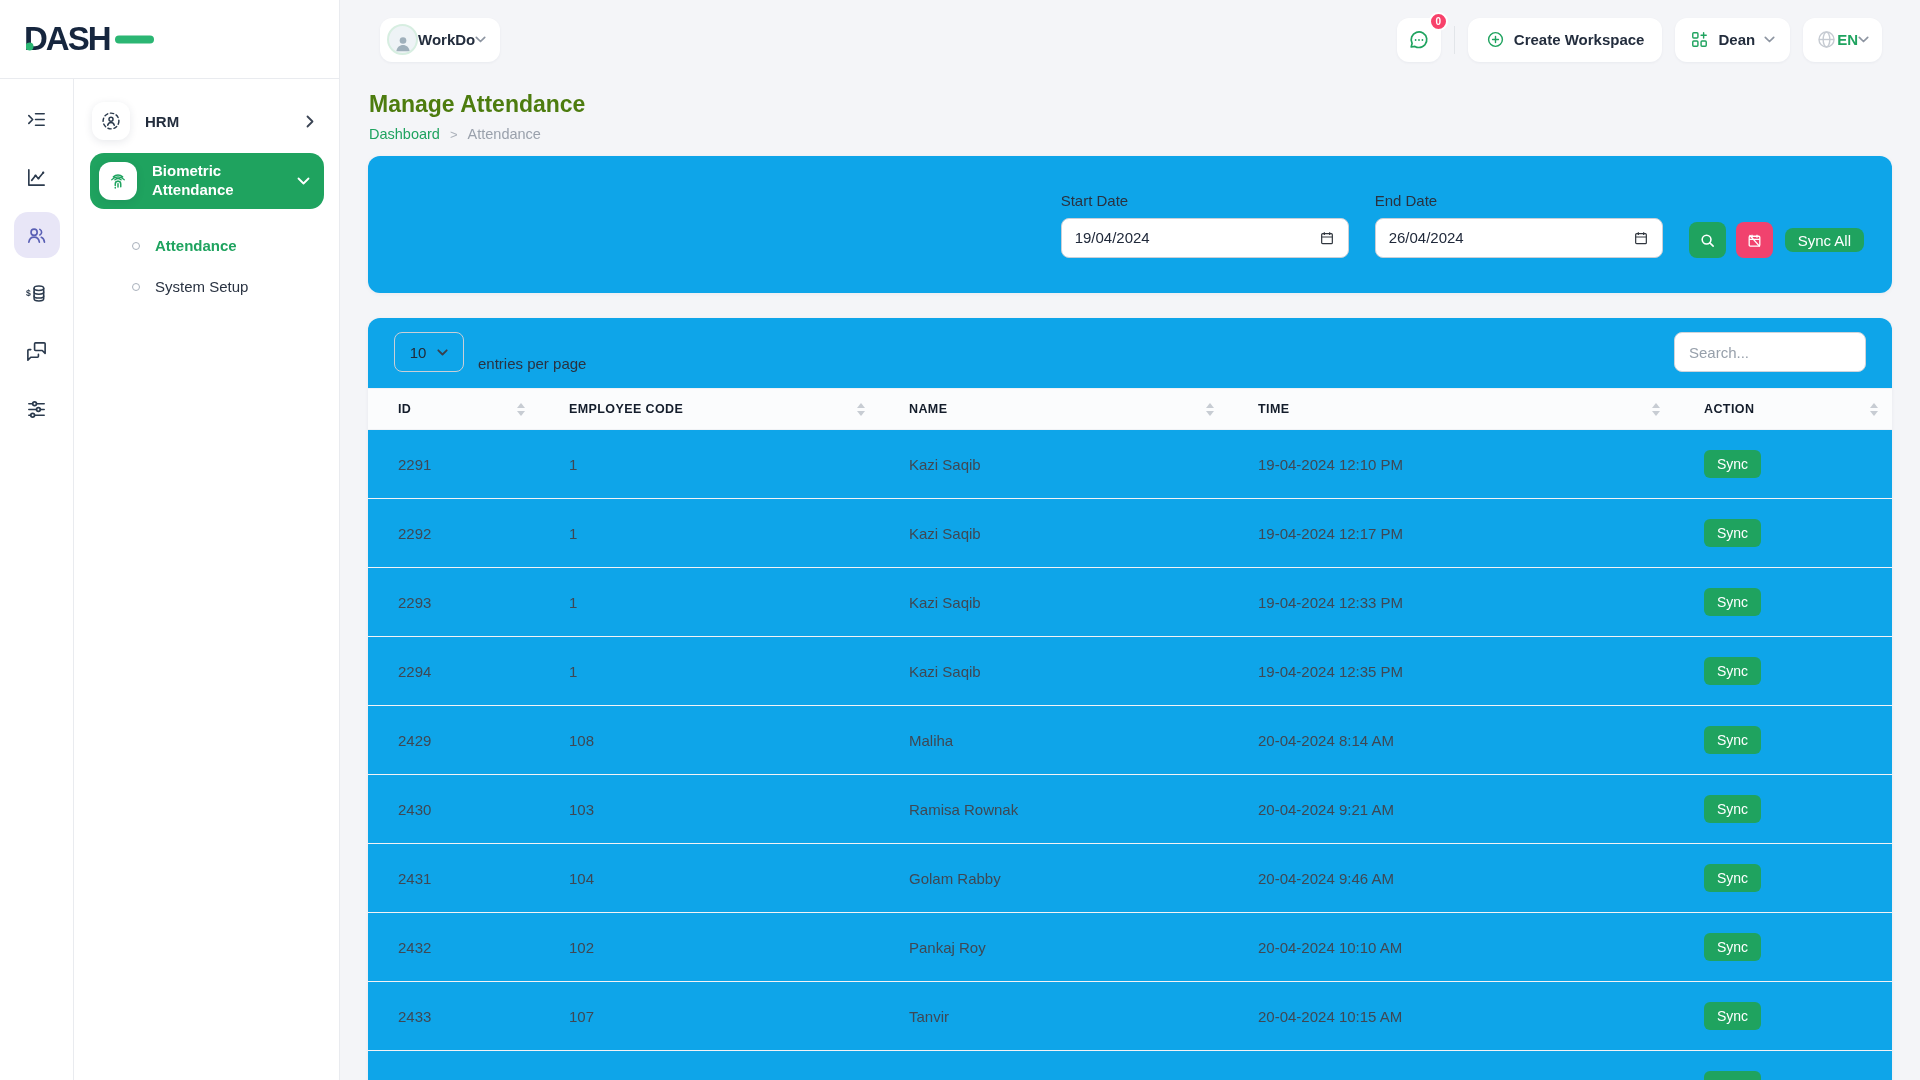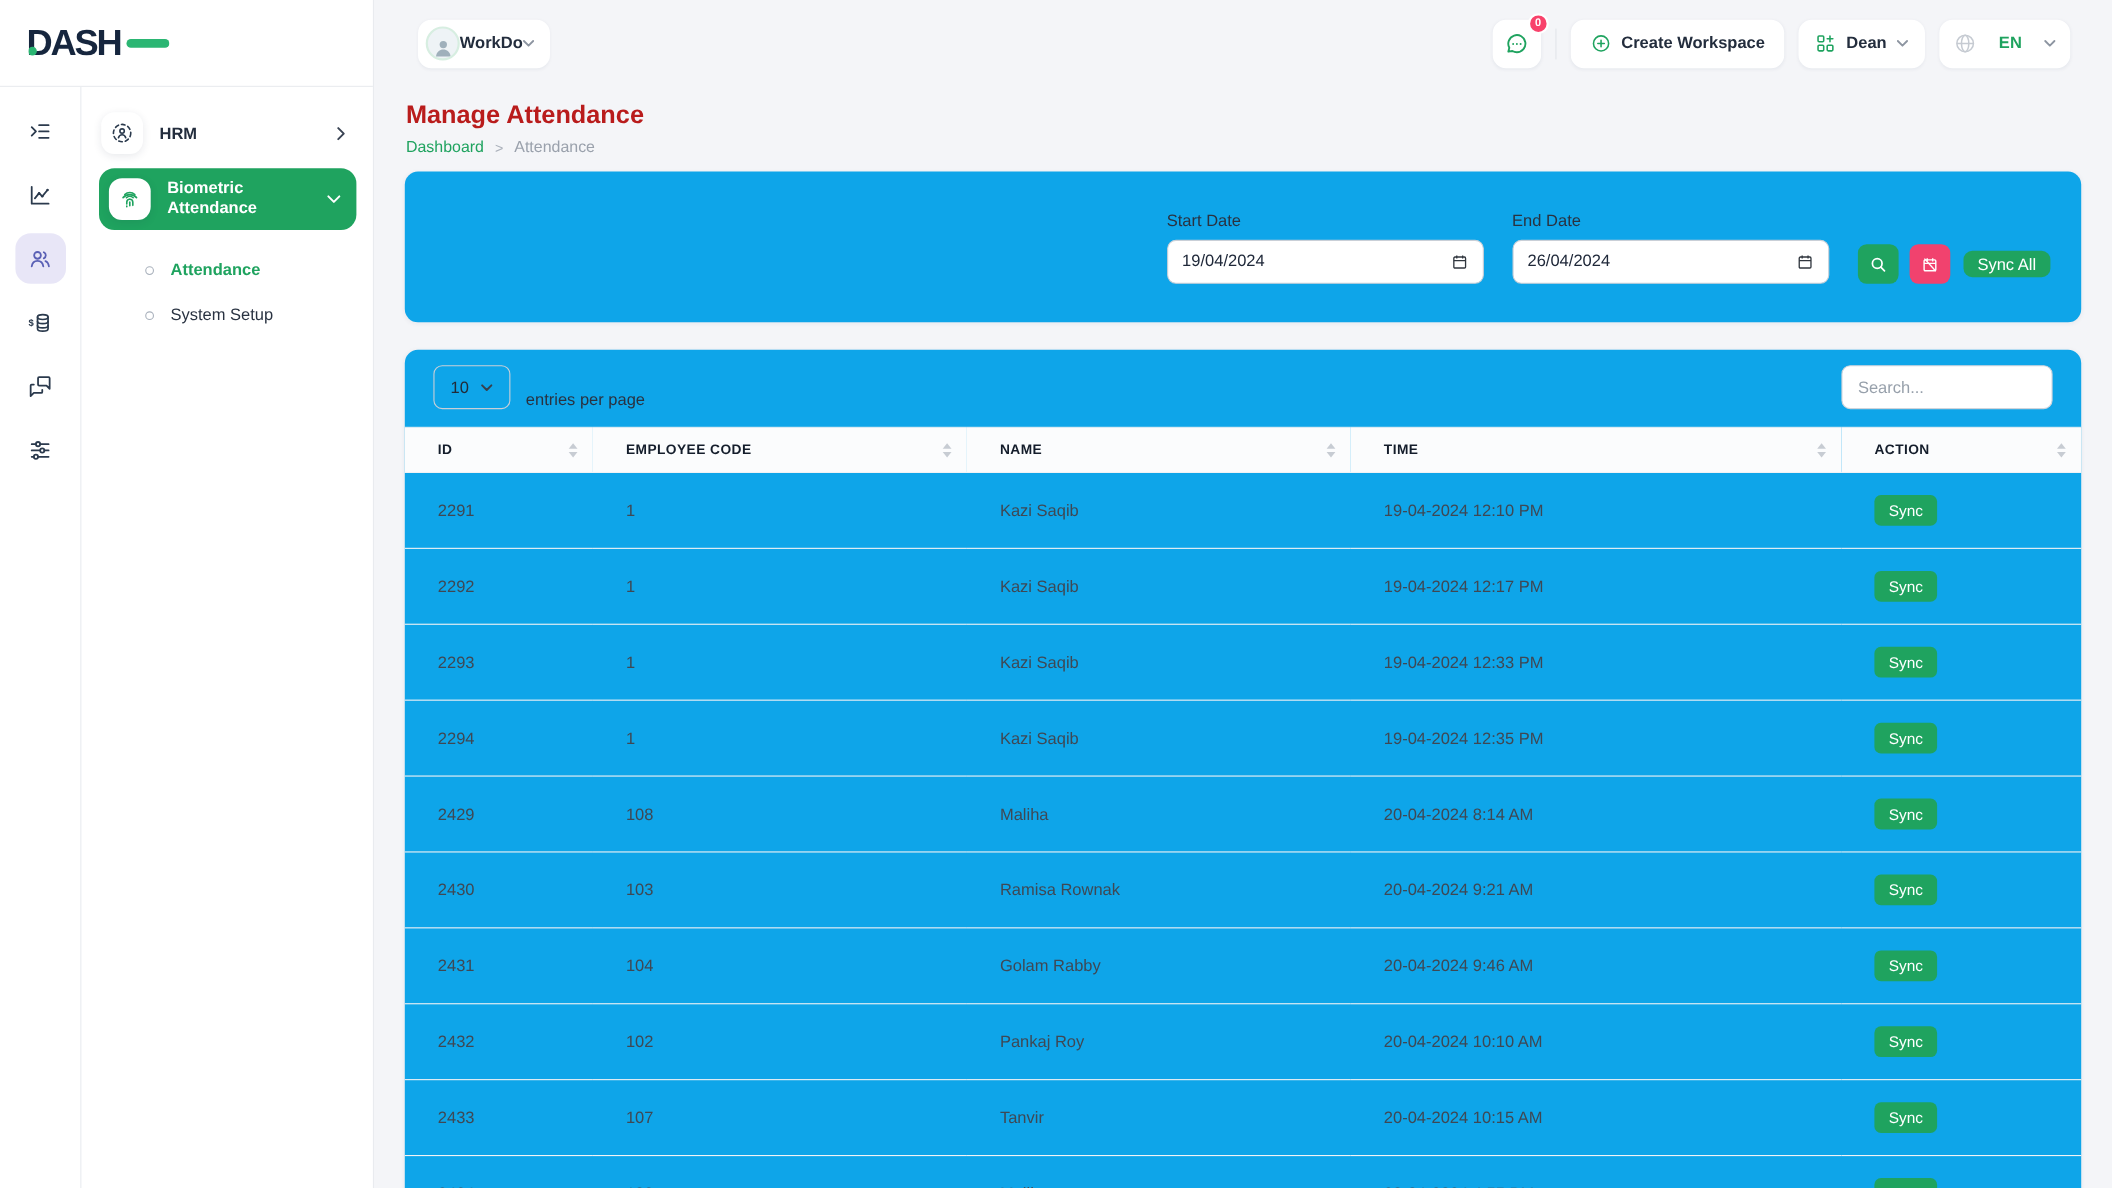--- a/index.html
+++ b/index.html
@@ -38,26 +38,26 @@
   .ws-pill{padding:0 14px 0 7px;}
   .avatar{width:31px;height:31px;border-radius:50%;background:#eef3f6;border:2px solid #d7eee1;display:flex;align-items:flex-end;justify-content:center;overflow:hidden;}
   .plabel{font-size:15px;font-weight:700;color:#232d3d;}
   .chev-sm{color:#8d95a1;display:flex;}
   .top-right{margin-left:auto;display:flex;align-items:center;gap:13px;}
   .icon-pill{width:44px;height:44px;justify-content:center;position:relative;}
   .badge{position:absolute;top:-6px;right:-7px;min-width:19px;height:19px;border-radius:10px;background:#f8426b;border:2px solid #fff;color:#fff;font-size:10px;font-weight:700;display:flex;align-items:center;justify-content:center;padding:0 4px;}
   .vdiv{width:1px;height:28px;background:#e2e5e9;}
   .cw-pill{padding:0 18px;gap:9px;}
   .user-pill{padding:0 15px;gap:9px;}
-  .lang-pill{padding:0 13px;gap:20px;}
+  .lang-pill{padding:0 13px;gap:0;}
   .lang-pill .plabel{color:var(--green);}
 
   
   .content{position:absolute;left:340px;top:79px;right:0;bottom:0;padding:12px 28px 0;overflow:hidden;}
-  h1{font-size:23px;font-weight:700;color:#b91c1c;margin:0 0 8px 1px;}
+  h1{font-size:23px;font-weight:700;color:#4d7c0f;margin:0 0 8px 1px;}
   .crumbs{display:flex;align-items:center;gap:10px;font-size:14.5px;margin-left:1px;}
   .crumb-link{color:var(--green);cursor:pointer;}
   .crumb-sep{color:#aab0ba;font-size:13px;}
   .crumb-cur{color:var(--muted);}
 
   .card{background:#0ea5e9;border-radius:12px;box-shadow:0 1px 4px rgba(25,35,70,.05);}
   .filter-card{margin-top:14px;height:137px;display:flex;justify-content:flex-end;align-items:center;padding:0 28px;gap:26px;}
   .field{width:288px;}
   .field label{display:block;font-size:15px;color:#2a3240;margin-bottom:9px;}
   .inputbox{height:40px;border:1px solid #c9cfd7;border-radius:8px;display:flex;align-items:center;justify-content:space-between;padding:0 13px;font-size:15px;color:#20293a;background:#fff;cursor:text;}

